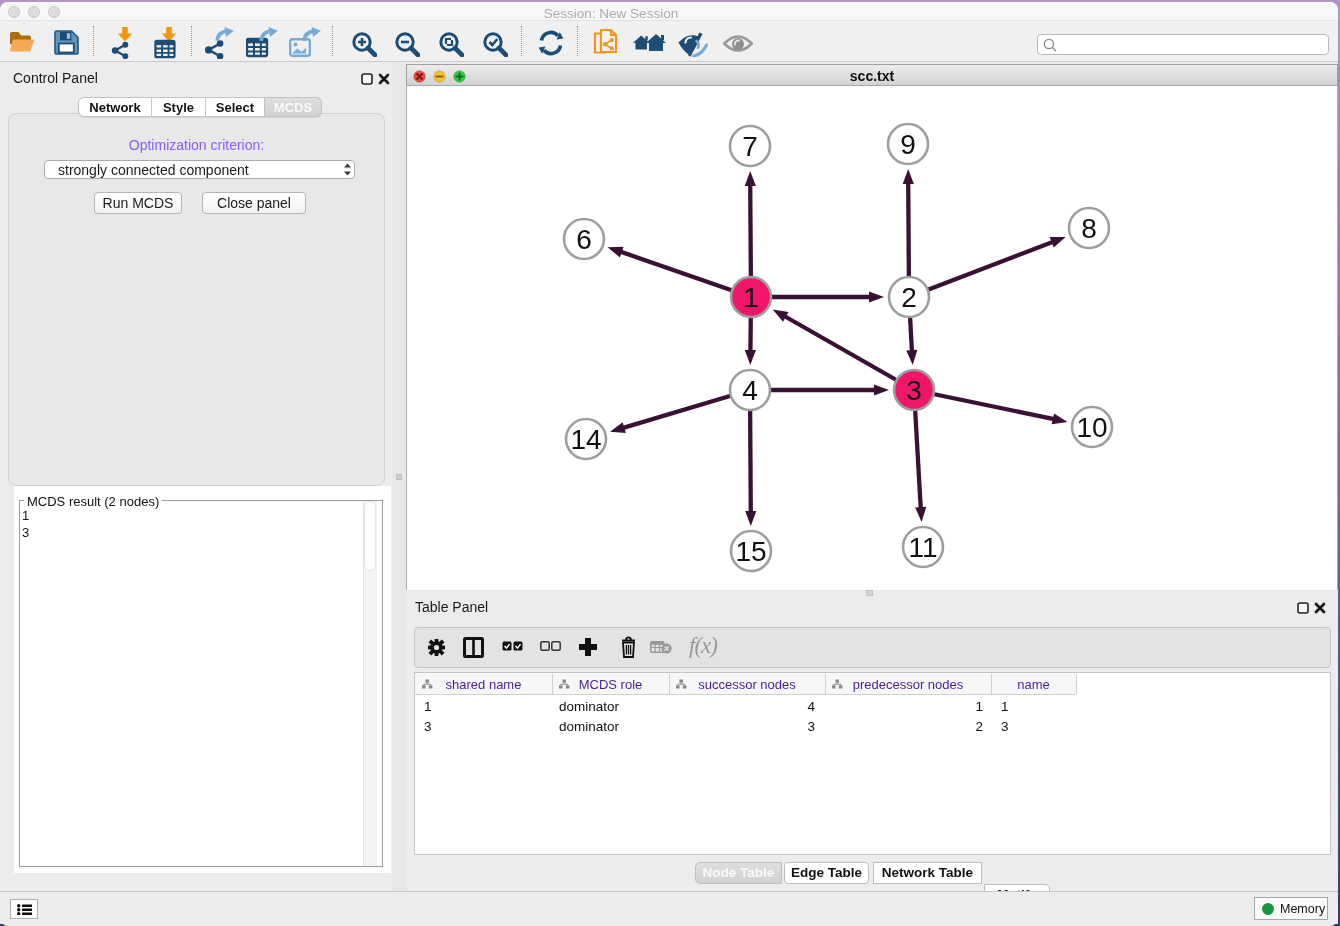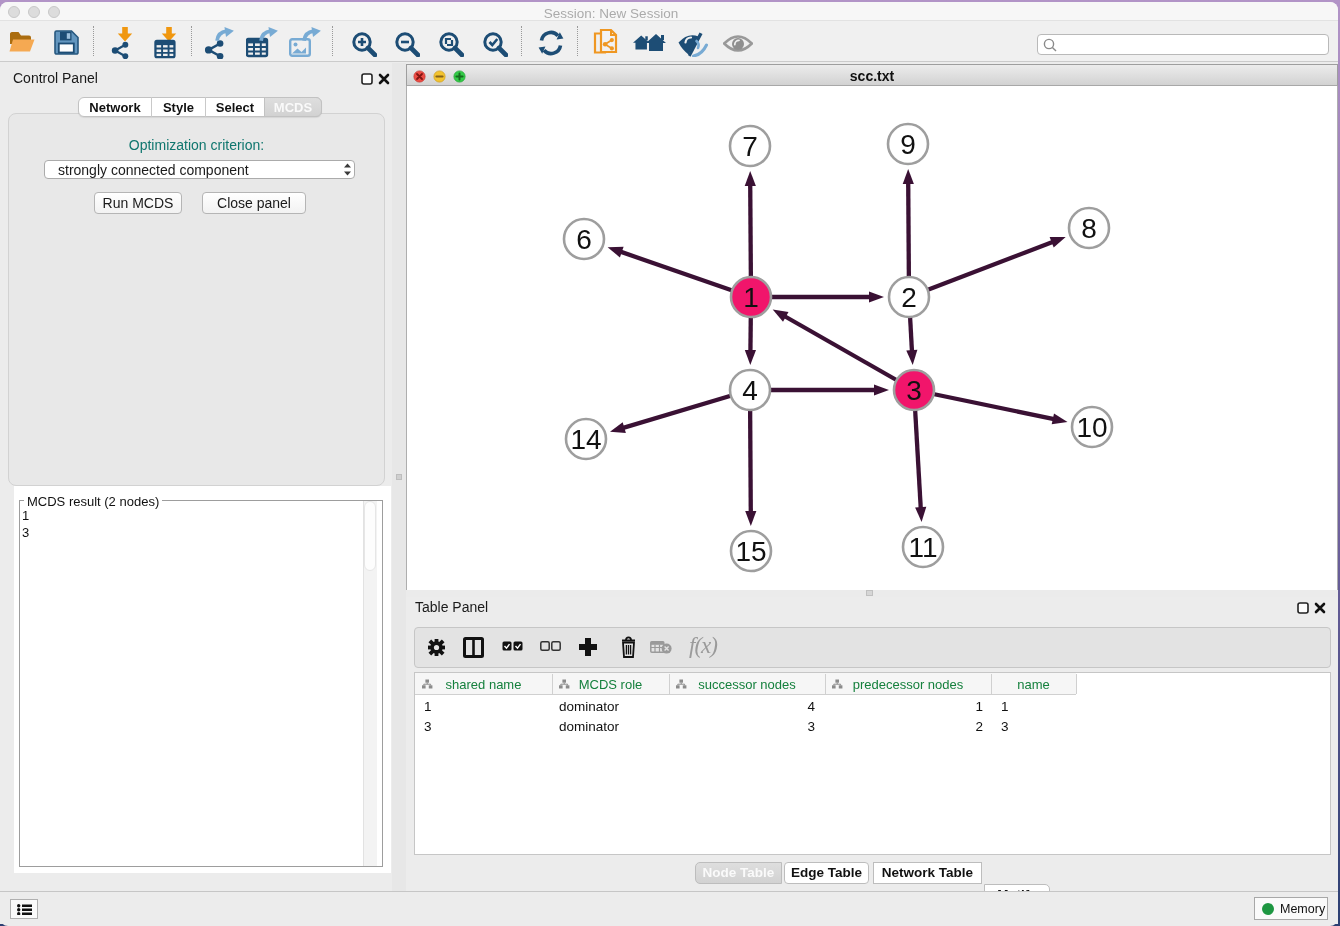--- a/index.html
+++ b/index.html
@@ -5,21 +5,21 @@
 body{font-family:"Liberation Sans",sans-serif;position:relative;background:linear-gradient(#b294c7,#8a6fae 40%,#2c3f72);font-size:13px;color:#111}
 .abs{position:absolute}
 .win{position:absolute;left:0;top:2px;width:1338px;height:924px;background:#ececec;border-radius:8px;overflow:hidden}
 .tbar{position:absolute;left:0;top:0;width:1338px;height:20px;background:#f7f7f7}
 .tl{position:absolute;top:6px;width:12px;height:12px;border-radius:50%;background:#dcdcdc;border:1px solid #c8c8c8}
 .toolbar{position:absolute;left:0;top:20px;width:1338px;height:42px;background:#f0f0f0;border-top:1px solid #e2e2e2;border-bottom:1px solid #cbcbcb}
 .sep{position:absolute;top:6px;height:30px;width:1px;border-left:1px dotted #9a9a9a}
 .panelhead{font-size:14px;color:#1a1a1a}
 .btn{position:absolute;background:linear-gradient(#ffffff,#f2f2f2);border:1px solid #b5b5b5;border-radius:4px;text-align:center;font-size:14px;color:#1a1a1a}
 .ntbar{position:absolute;left:406px;top:64px;width:932px;height:22px;background:linear-gradient(#ececec,#d2d2d2);border:1px solid #9e9e9e;border-bottom:1px solid #a8a8a8}
-.th{font-size:13px;color:#15803d}
+.th{font-size:13px;color:#4c1d95}
 .tabb{position:absolute;height:22px;border:1px solid #bdbdbd;background:#fff;text-align:center;font-weight:bold;font-size:13.5px;color:#111;line-height:20px}
 </style></head><body>
 <div class="win"></div>
 
 <div class="tbar" style="border-bottom:1px solid #dedede;border-radius:8px 8px 0 0;top:2px"></div>
 <div class="tl" style="left:8px"></div>
 <div class="tl" style="left:28px"></div>
 <div class="tl" style="left:48px"></div>
 <div class="abs" style="left:0;top:6px;width:1222px;text-align:center;font-size:13.5px;color:#ababab">Session: New Session</div>
 <div class="toolbar"></div>
@@ -166,21 +166,21 @@
   </svg>
 <div class="abs" style="left:8px;top:113px;width:377px;height:373px;background:#e8e8e8;border:1px solid #d2d2d2;border-radius:8px"></div>
 <div class="abs" style="left:78px;top:97px;width:244px;height:20px;background:#fff;border:1px solid #c2c2c2;border-radius:6px;box-shadow:0 1px 1px rgba(0,0,0,0.08)"></div>
 <div class="abs" style="left:264px;top:97px;width:58px;height:20px;background:linear-gradient(#dedede,#d2d2d2);border:1px solid #c2c2c2;border-radius:0 6px 6px 0"></div>
 <div class="abs" style="left:151px;top:97px;width:1px;height:20px;background:#c9c9c9"></div>
 <div class="abs" style="left:205px;top:97px;width:1px;height:20px;background:#c9c9c9"></div>
 <div class="abs" style="left:79px;top:100px;width:72px;text-align:center;font-weight:bold;font-size:13px;color:#111">Network</div>
 <div class="abs" style="left:152px;top:100px;width:53px;text-align:center;font-weight:bold;font-size:13px;color:#111">Style</div>
 <div class="abs" style="left:206px;top:100px;width:58px;text-align:center;font-weight:bold;font-size:13px;color:#111">Select</div>
 <div class="abs" style="left:264px;top:100px;width:58px;text-align:center;font-weight:bold;font-size:13px;color:#fafafa">MCDS</div>
-<div class="abs" style="left:8px;top:137px;width:377px;text-align:center;font-size:14px;color:#0f766e">Optimization criterion:</div>
+<div class="abs" style="left:8px;top:137px;width:377px;text-align:center;font-size:14px;color:#8b5cf6">Optimization criterion:</div>
 <div class="abs" style="left:44px;top:160px;width:311px;height:19px;background:#fff;border:1px solid #ababab;border-radius:4px"></div>
 <div class="abs" style="left:58px;top:162px;font-size:14px;color:#1a1a1a">strongly connected component</div>
 <svg class="abs" style="left:343px;top:163px" width="9" height="13" viewBox="0 0 9 13">
     <path d="M4.5 0.5 L8 4.5 H1 z" fill="#3a3a3a"></path>
     <path d="M4.5 12.5 L1 8.5 H8 z" fill="#3a3a3a"></path>
   </svg>
 <div class="btn" style="left:94px;top:192px;width:88px;height:22px;line-height:20px">Run MCDS</div>
 <div class="btn" style="left:202px;top:192px;width:104px;height:22px;line-height:20px">Close panel</div>
 <div class="abs" style="left:14px;top:486px;width:377px;height:387px;background:#fff"></div>
 <div class="abs" style="left:19px;top:500px;width:364px;height:367px;border:1px solid #9d9d9d"></div>

